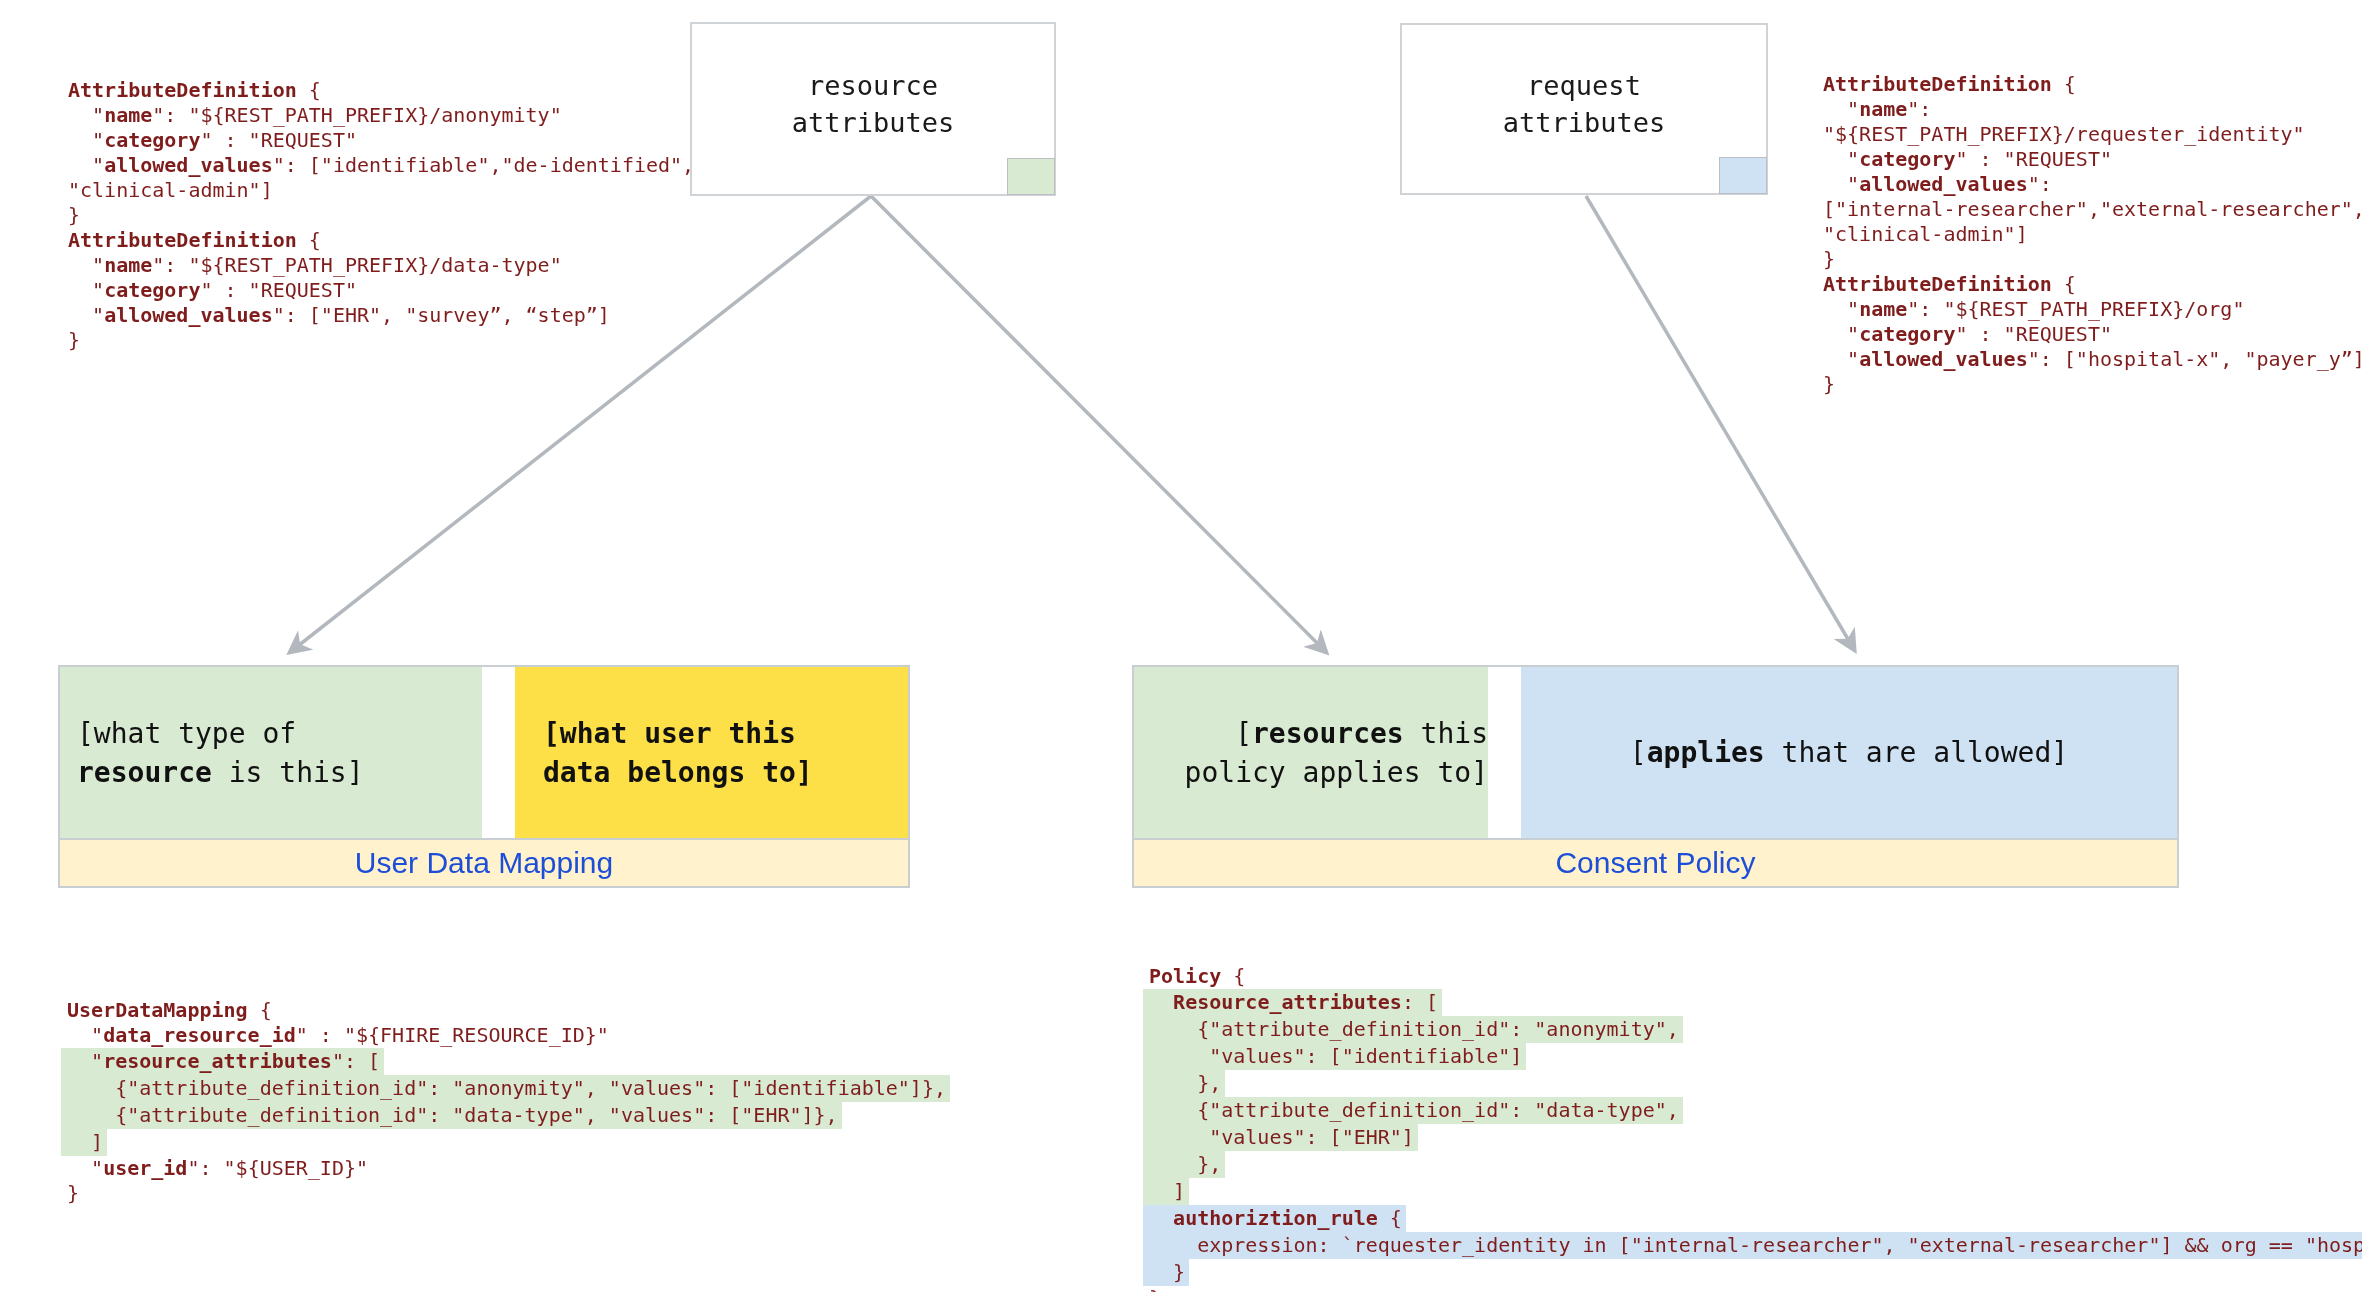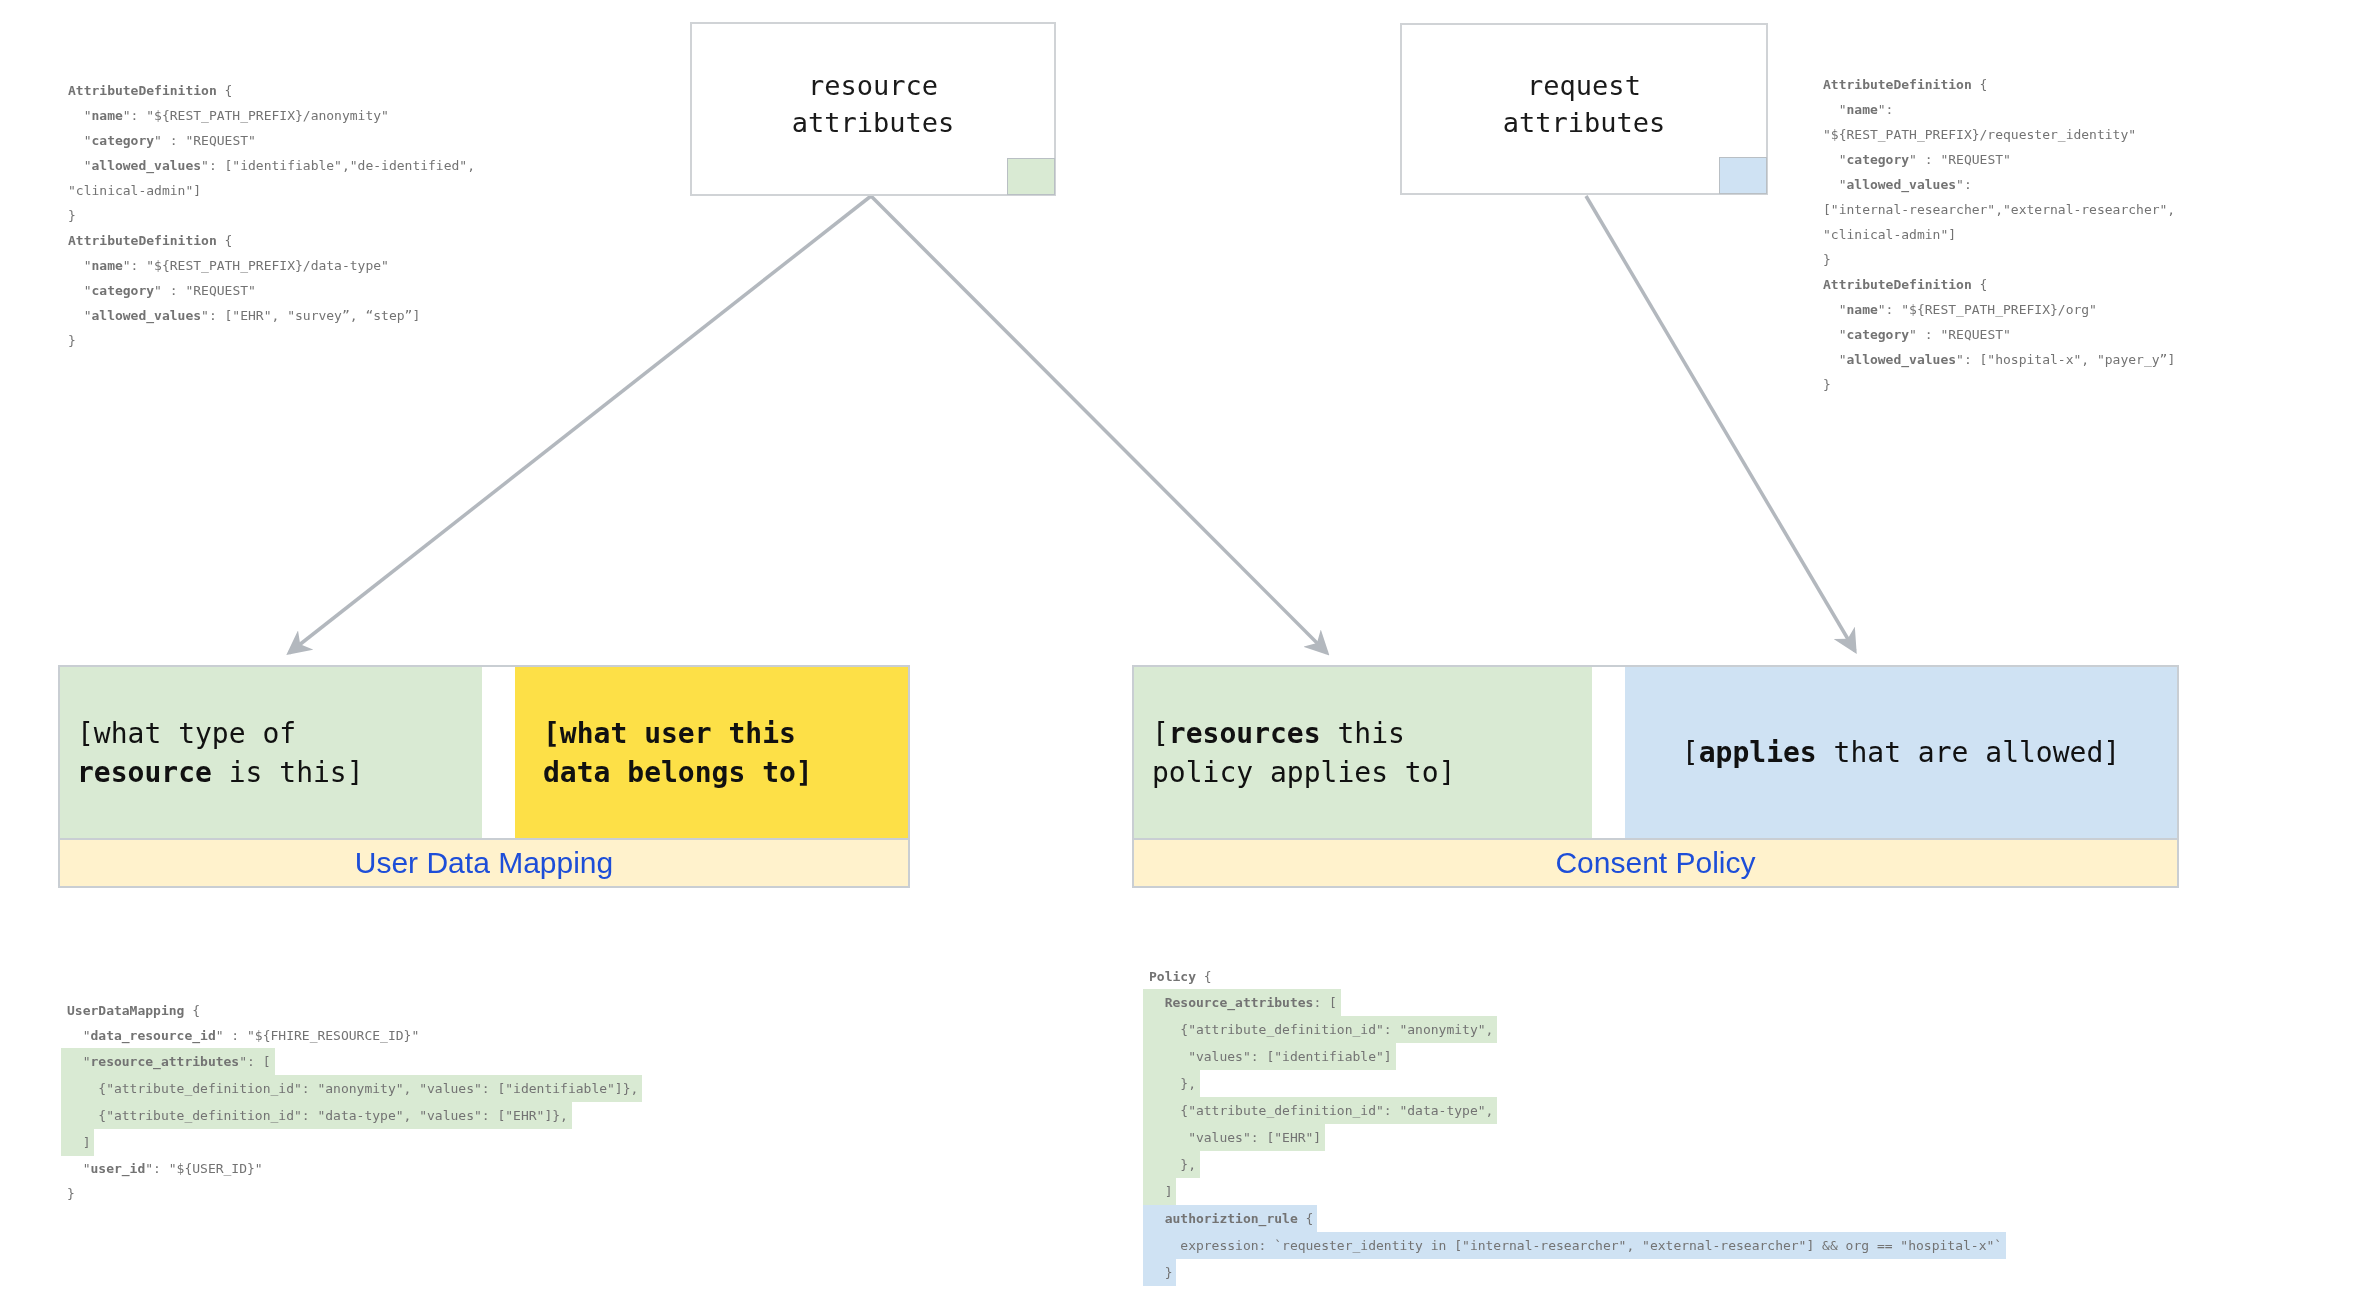--- a/index.html
+++ b/index.html
@@ -7,23 +7,23 @@
     position:relative;
     width:2362px;height:1292px;
     background:#ffffff;
     font-family:"Liberation Sans",sans-serif;
     overflow:hidden;
   }
   
   .code{
     position:absolute;
     font-family:"DejaVu Sans Mono",monospace;
-    font-size:13px;
+    font-size:20px;
     line-height:25px;
-    color:#737373;
+    color:#7f1d1d;
     white-space:pre;
   }
   .code .code-line{white-space:pre;}
   .code b{font-weight:bold;}
   .hl-g{background:#d9ead3;padding:1px 4px 1px 6px;margin-left:-6px;display:inline-block;}
   .hl-b{background:#cfe2f3;padding:1px 4px 1px 6px;margin-left:-6px;display:inline-block;}
   
   .attr-box{
     position:absolute;
     background:#ffffff;
@@ -115,21 +115,21 @@
       <div class="section sec-gray" style="flex:1;padding-left:28px;">
           <div class="code-line"><span>[what </span><b>user</b><span> this</span></div>
           <div class="code-line"><span>data belongs to]</span></div>
         </div>
     </div>
     <div class="title-bar">User Data Mapping</div>
   </div>
 
   <div class="composite" style="left:1132px;top:665px;width:1047px;">
     <div class="body">
-      <div class="section sec-green" style="width:458px;padding-left:18px;">
+      <div class="section sec-green" style="width:354px;padding-left:18px;align-items:flex-end;">
           <div class="code-line"><span>[</span><b>resources</b><span> this</span></div>
           <div class="code-line"><span>policy applies to]</span></div>
         </div>
       <div class="section sec-blue" style="flex:1;align-items:center;">
           <div class="code-line"><span>[</span><b>applies</b><span> that are allowed]</span></div>
         </div>
     </div>
     <div class="title-bar">Consent Policy</div>
   </div>
 

